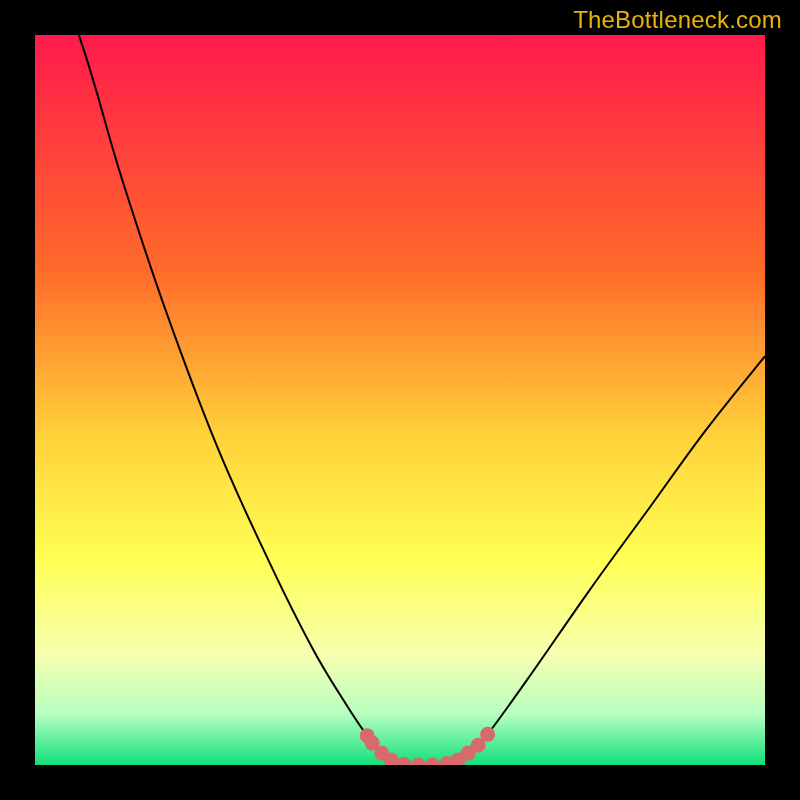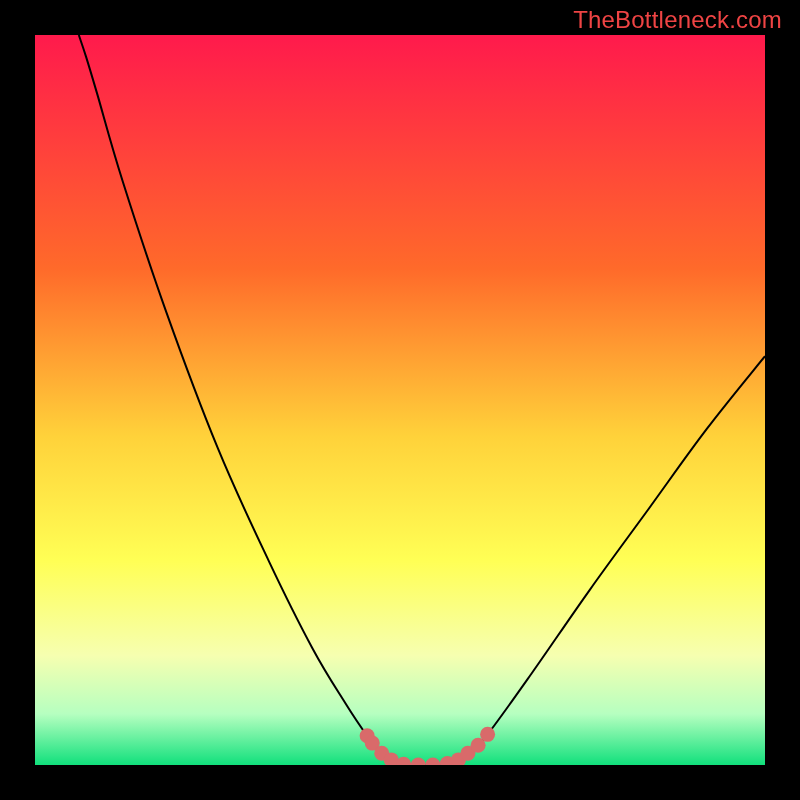--- a/index.html
+++ b/index.html
@@ -9,21 +9,21 @@
     top: 0; left: 0;
     width: 800px; height: 800px;
     background: #000;
   }
   .watermark {
     position: absolute;
     top: 6px;
     right: 18px;
     font-family: Arial, Helvetica, sans-serif;
     font-size: 24px;
-    color: #ef4444;
+    color: #eab308;
     font-weight: 400;
     letter-spacing: 0.2px;
   }
   .plot {
     position: absolute;
     top: 35px;
     left: 35px;
     width: 730px;
     height: 730px;
   }

